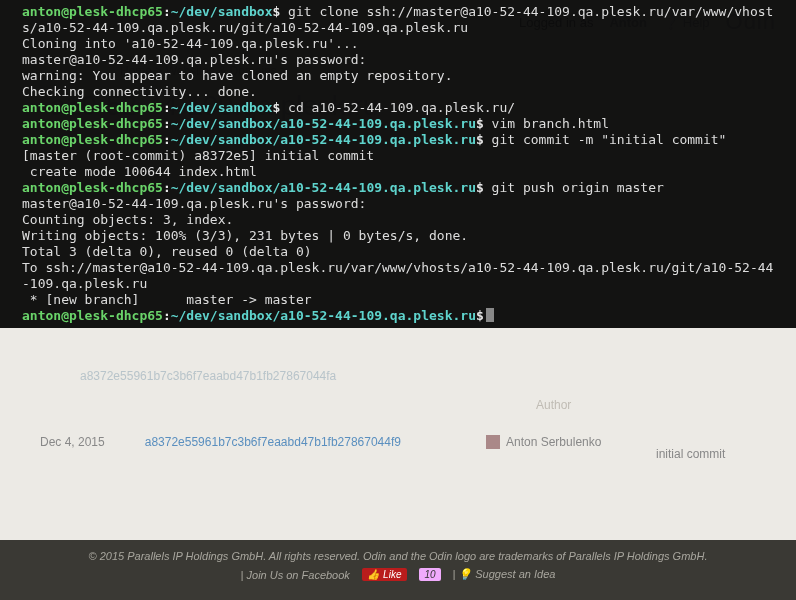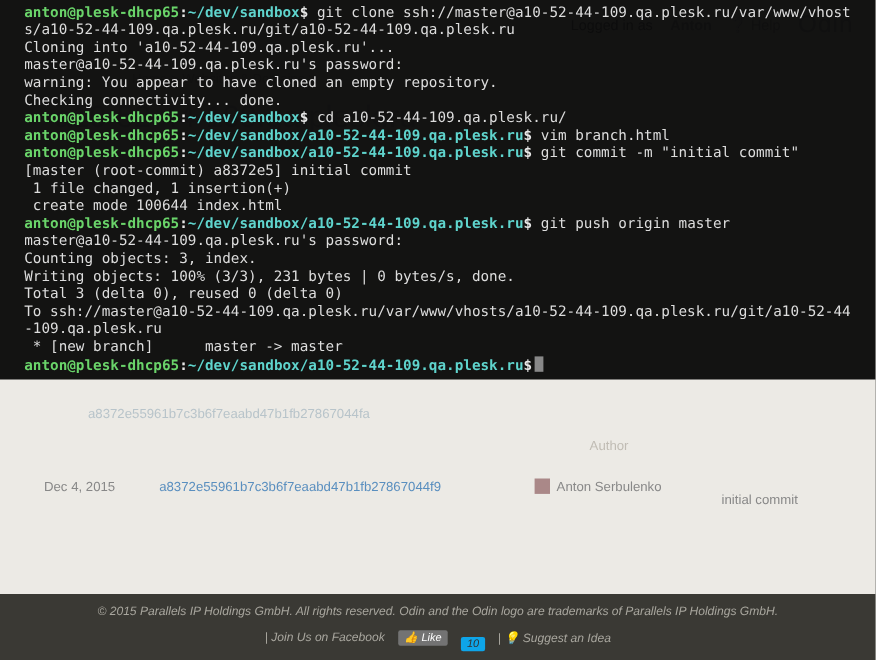--- a/index.html
+++ b/index.html
@@ -83,22 +83,22 @@
     height:60px;
     background:#3a3934;
     color:#a8a69e;
     font-family: Arial, sans-serif;
     font-size:11px;
     text-align:center;
     padding-top:10px;
     font-style:italic;
   }
   .footer .sub { margin-top:6px; display:flex; justify-content:center; align-items:center; gap:12px; font-size:11px;}
-  .like-btn { background:#737373; color:#fff; padding:1px 6px; border-radius:2px; font-size:10px;}
-  .like-cnt { background:#0ea5e9; color:#333; padding:1px 5px; border-radius:2px; font-size:10px;margin-top:11px;}
+  .like-btn { background:#b91c1c; color:#fff; padding:1px 6px; border-radius:2px; font-size:10px;}
+  .like-cnt { background:#f0abfc; color:#333; padding:1px 5px; border-radius:2px; font-size:10px;}
   .bulb { display:inline-block; }
 
   .terminal {
     position:absolute;
     top:0; left:0; right:0;
     background: rgba(0,0,0,0.92);
     color:#ddd;
     padding:4px 22px;
     line-height:16px;
     font-size:13px;
@@ -163,21 +163,20 @@
 <div class="terminal">
   <div class="line"><span class="g">anton@plesk-dhcp65</span><span class="w">:</span><span class="c">~/dev/sandbox</span><span class="w">$</span><span> git clone ssh://master@a10-52-44-109.qa.plesk.ru/var/www/vhosts/a10-52-44-109.qa.plesk.ru/git/a10-52-44-109.qa.plesk.ru</span></div>
   <div class="line">Cloning into 'a10-52-44-109.qa.plesk.ru'...</div>
   <div class="line">master@a10-52-44-109.qa.plesk.ru's password:</div>
   <div class="line">warning: You appear to have cloned an empty repository.</div>
   <div class="line">Checking connectivity... done.</div>
   <div class="line"><span class="g">anton@plesk-dhcp65</span><span class="w">:</span><span class="c">~/dev/sandbox</span><span class="w">$</span><span> cd a10-52-44-109.qa.plesk.ru/</span></div>
   <div class="line"><span class="g">anton@plesk-dhcp65</span><span class="w">:</span><span class="c">~/dev/sandbox/a10-52-44-109.qa.plesk.ru</span><span class="w">$</span><span> vim branch.html</span></div>
   <div class="line"><span class="g">anton@plesk-dhcp65</span><span class="w">:</span><span class="c">~/dev/sandbox/a10-52-44-109.qa.plesk.ru</span><span class="w">$</span><span> git commit -m "initial commit"</span></div>
   <div class="line">[master (root-commit) a8372e5] initial commit</div>
-  <div class="line"> 1 file changed, 1 insertion(+)</div>
   <div class="line"> create mode 100644 index.html</div>
   <div class="line"><span class="g">anton@plesk-dhcp65</span><span class="w">:</span><span class="c">~/dev/sandbox/a10-52-44-109.qa.plesk.ru</span><span class="w">$</span><span> git push origin master</span></div>
   <div class="line">master@a10-52-44-109.qa.plesk.ru's password:</div>
   <div class="line">Counting objects: 3, index.</div>
   <div class="line">Writing objects: 100% (3/3), 231 bytes | 0 bytes/s, done.</div>
   <div class="line">Total 3 (delta 0), reused 0 (delta 0)</div>
   <div class="line">To ssh://master@a10-52-44-109.qa.plesk.ru/var/www/vhosts/a10-52-44-109.qa.plesk.ru/git/a10-52-44-109.qa.plesk.ru</div>
   <div class="line"> * [new branch]      master -&gt; master</div>
   <div class="line"><span class="g">anton@plesk-dhcp65</span><span class="w">:</span><span class="c">~/dev/sandbox/a10-52-44-109.qa.plesk.ru</span><span class="w">$</span><span class="cursor"></span></div>
 </div>

